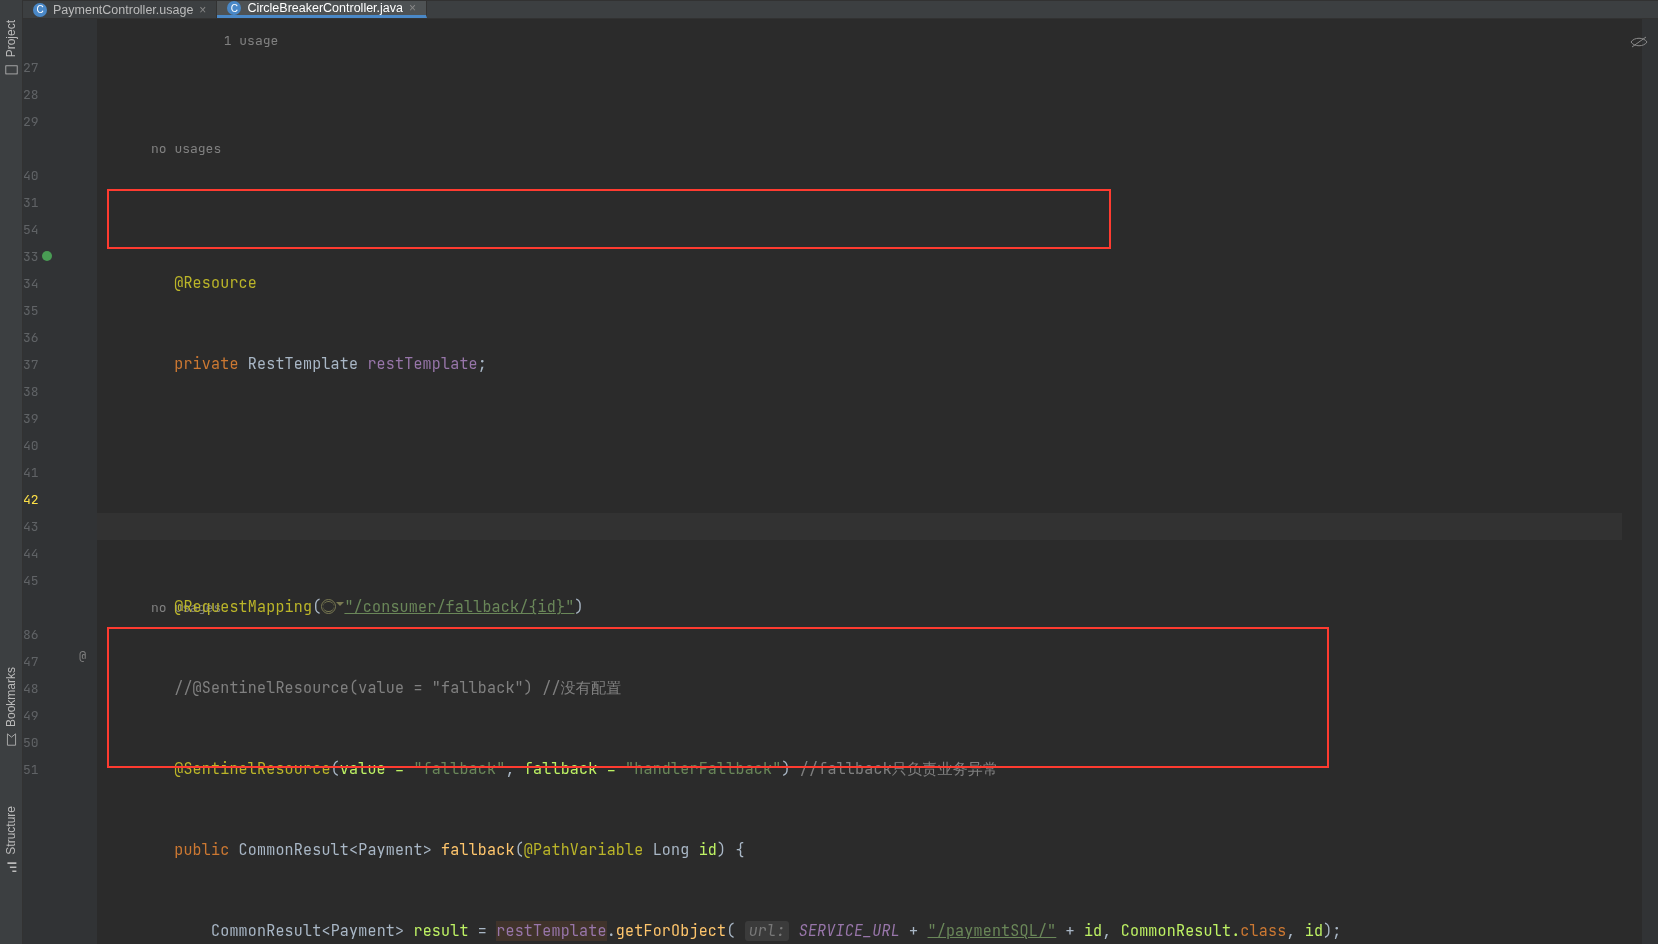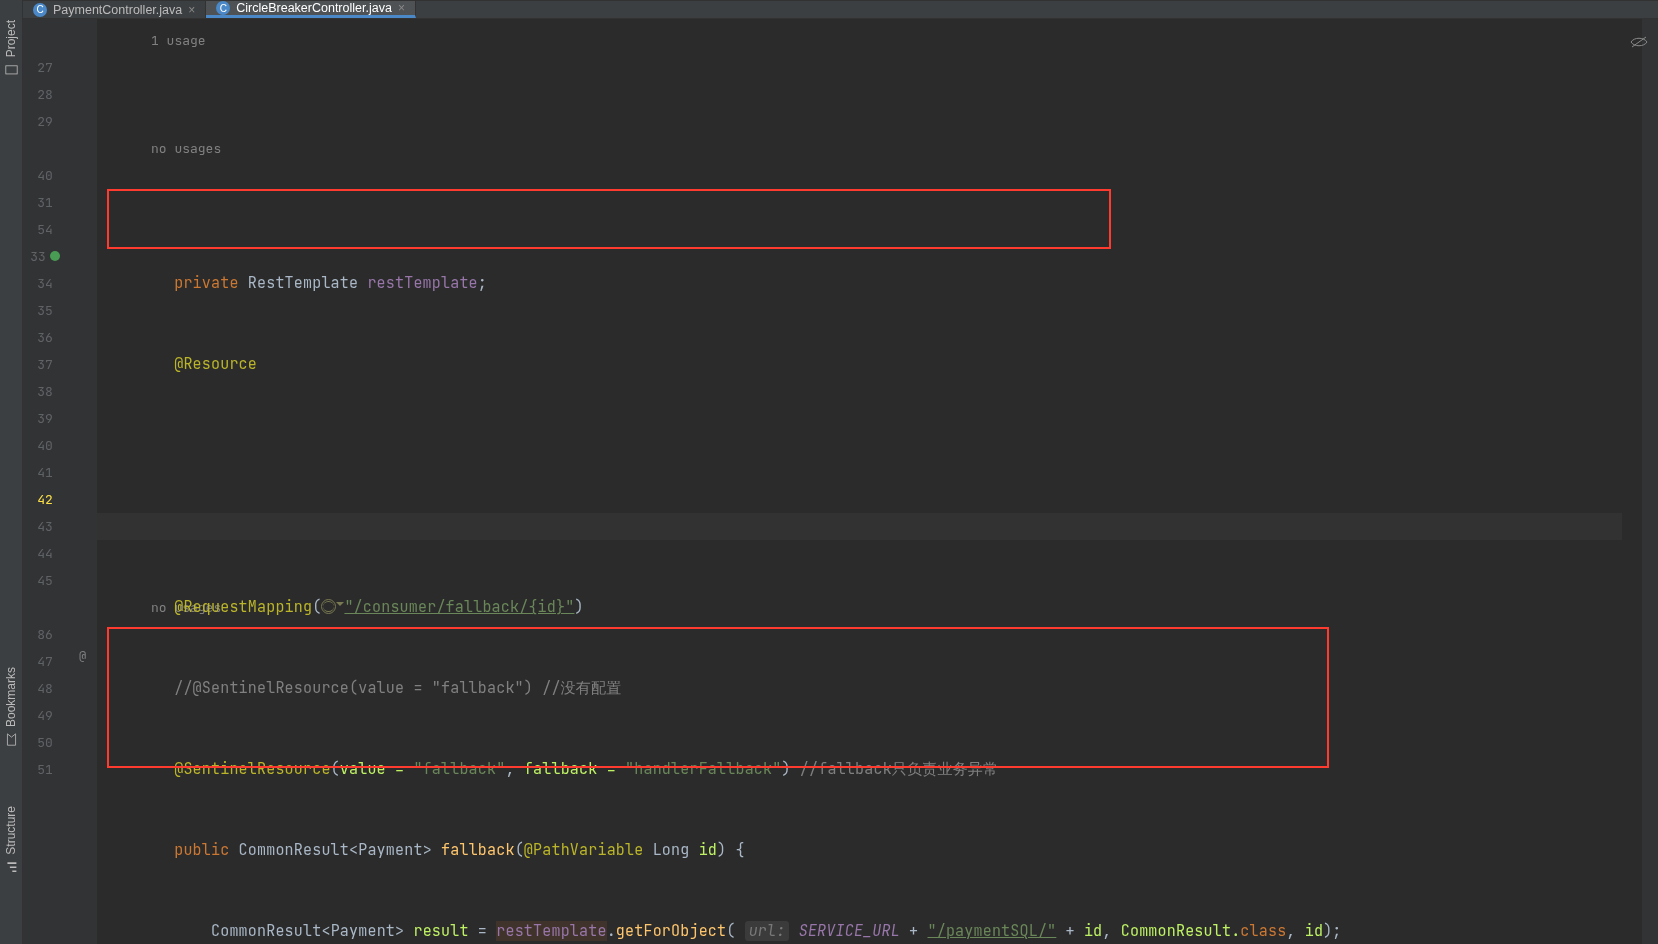--- a/index.html
+++ b/index.html
@@ -9,21 +9,21 @@
   .left-tool .ico{width:13px;height:13px;display:inline-block;}
   .main{flex:1;display:flex;flex-direction:column;}
   .topbar{height:14px;background:#3c3f41;border-bottom:1px solid #323232;}
   .tabs{height:28px;background:#3c3f41;display:flex;align-items:stretch;border-bottom:1px solid #323232;}
   .tab{display:flex;align-items:center;gap:6px;padding:0 10px;font-size:12.5px;font-family:"Segoe UI",sans-serif;color:#bbbbbb;border-right:1px solid #323232;cursor:pointer;}
   .tab.active{background:#4e5254;color:#fff;border-bottom:3px solid #4a88c7;}
   .tab .close{color:#888;font-size:12px;}
   .class-ico{width:14px;height:14px;border-radius:50%;background:#4a88c7;color:#fff;font-size:10px;display:flex;align-items:center;justify-content:center;font-family:sans-serif;}
   .editor-wrap{flex:1;display:flex;position:relative;background:#2b2b2b;}
   .gutter{width:74px;background:#313335;color:#606366;font-size:13px;padding-top:8px;position:relative;}
-  .gutter .ln{height:27px;text-align:center;padding-right:30px;line-height:27px;}
+  .gutter .ln{height:27px;text-align:left;padding-right:30px;line-height:27px;}
   .gutter .ln.cur{color:#fde047;}
   .code{flex:1;padding-top:8px;position:relative;white-space:pre;line-height:27px;letter-spacing:0.2px;}
   .code .row{height:27px;padding-left:22px;}
   .hl-line{position:absolute;left:0;right:20px;height:27px;background:#323232;}
   .redbox{position:absolute;border:2px solid #ff3b30;pointer-events:none;}
   
   .kw{color:#cc7832;}
   .str{color:#6a8759;}
   .ann{color:#bbb529;}
   .cmt{color:#808080;}
@@ -66,38 +66,38 @@
         <span>Structure</span>
       </div>
     <div style="height:10px"></div>
   </div>
 
   <div class="main">
     <div class="topbar"></div>
     <div class="tabs">
       <div class="tab">
         <span class="class-ico">C</span>
-        <span>PaymentController.java</span>
+        <span>PaymentController.usage</span>
         <span class="close">×</span>
       </div>
       <div class="tab active">
         <span class="class-ico">C</span>
         <span>CircleBreakerController.java</span>
         <span class="close">×</span>
       </div>
     </div>
 
     <div class="editor-wrap">
       <span class="eye-ico"><svg width="18" height="12" viewBox="0 0 18 12">
             <path d="M1 6c3-5 13-5 16 0-3 5-13 5-16 0z" fill="none" stroke="#8a8a8a"></path>
             <line x1="2" y1="11" x2="16" y2="1" stroke="#8a8a8a"></line>
           </svg></span>
 
       <div class="gutter">
-        <div class="ln" style="color:#808080;font-style:normal;text-align:left;padding-left:128px;width:200px">1 usage</div>
+        <div class="ln" style="color:#808080;font-style:normal;text-align:center;padding-left:128px;width:200px">1 usage</div>
         <div class="ln">27</div>
         <div class="ln">28</div>
         <div class="ln">29</div>
         <div class="ln" style="color:#808080;text-align:left;padding-left:128px;width:200px">no usages</div>
         <div class="ln">40</div>
         <div class="ln">31</div>
         <div class="ln">54</div>
         <div class="ln">33 <span style="display:inline-block;width:10px;height:10px;border-radius:50%;background:#499c54;vertical-align:0;margin-left:-4px"></span></div>
         <div class="ln">34</div>
         <div class="ln">35</div>
@@ -120,22 +120,22 @@
         <div class="ln">51</div>
         <div class="override" style="top:629px">@</div>
       </div>
 
       <div class="code">
         <div class="hl-line" style="top:494px"></div>
         <div class="redbox" style="top:170px;left:10px;width:1000px;height:56px"></div>
         <div class="redbox" style="top:608px;left:10px;width:1218px;height:137px"></div>
 
         <div class="row"></div>
+        <div class="row">      <span class="ann">@Resource</span></div>
         <div class="row">      <span class="kw">private</span> <span class="type">RestTemplate</span> <span class="local">restTemplate</span><span>;</span></div>
-        <div class="row">      <span class="ann">@Resource</span></div>
         <div class="row"></div>
         <div class="row"></div>
         <div class="row">      <span class="ann">@RequestMapping</span><span>(</span><span class="globe"></span><span class="chev"></span><span class="str under">"/consumer/fallback/{id}"</span><span>)</span></div>
         <div class="row">      <span class="cmt">//@SentinelResource(value = "fallback") //没有配置</span></div>
         <div class="row">      <span class="ann">@SentinelResource</span><span>(</span><span class="ident">value = </span><span class="str">"fallback"</span><span>, </span><span class="ident">fallback = </span><span class="str">"handlerFallback"</span><span>)</span><span class="cmt"> //fallback只负责业务异常</span></div>
         <div class="row">      <span class="kw">public</span> <span class="type">CommonResult</span><span>&lt;</span><span class="type">Payment</span><span>&gt;</span> <span class="method">fallback</span><span>(</span><span class="ann">@PathVariable</span> <span class="type">Long</span> <span class="ident">id</span><span>) {</span></div>
         <div class="row">          <span class="type">CommonResult</span><span>&lt;</span><span class="type">Payment</span><span>&gt;</span> <span class="ident">result</span><span> = </span><span class="local hl-usage">restTemplate</span><span>.</span><span class="method">getForObject</span><span>( </span><span class="hintbox">url:</span><span class="local" style="font-style:italic"> SERVICE_URL</span><span> + </span><span class="str under">"/paymentSQL/"</span><span> + </span><span class="ident">id</span><span>, </span><span class="ident">CommonResult.</span><span class="kw">class</span><span>, </span><span class="ident">id</span><span>);</span></div>
         
         
         

